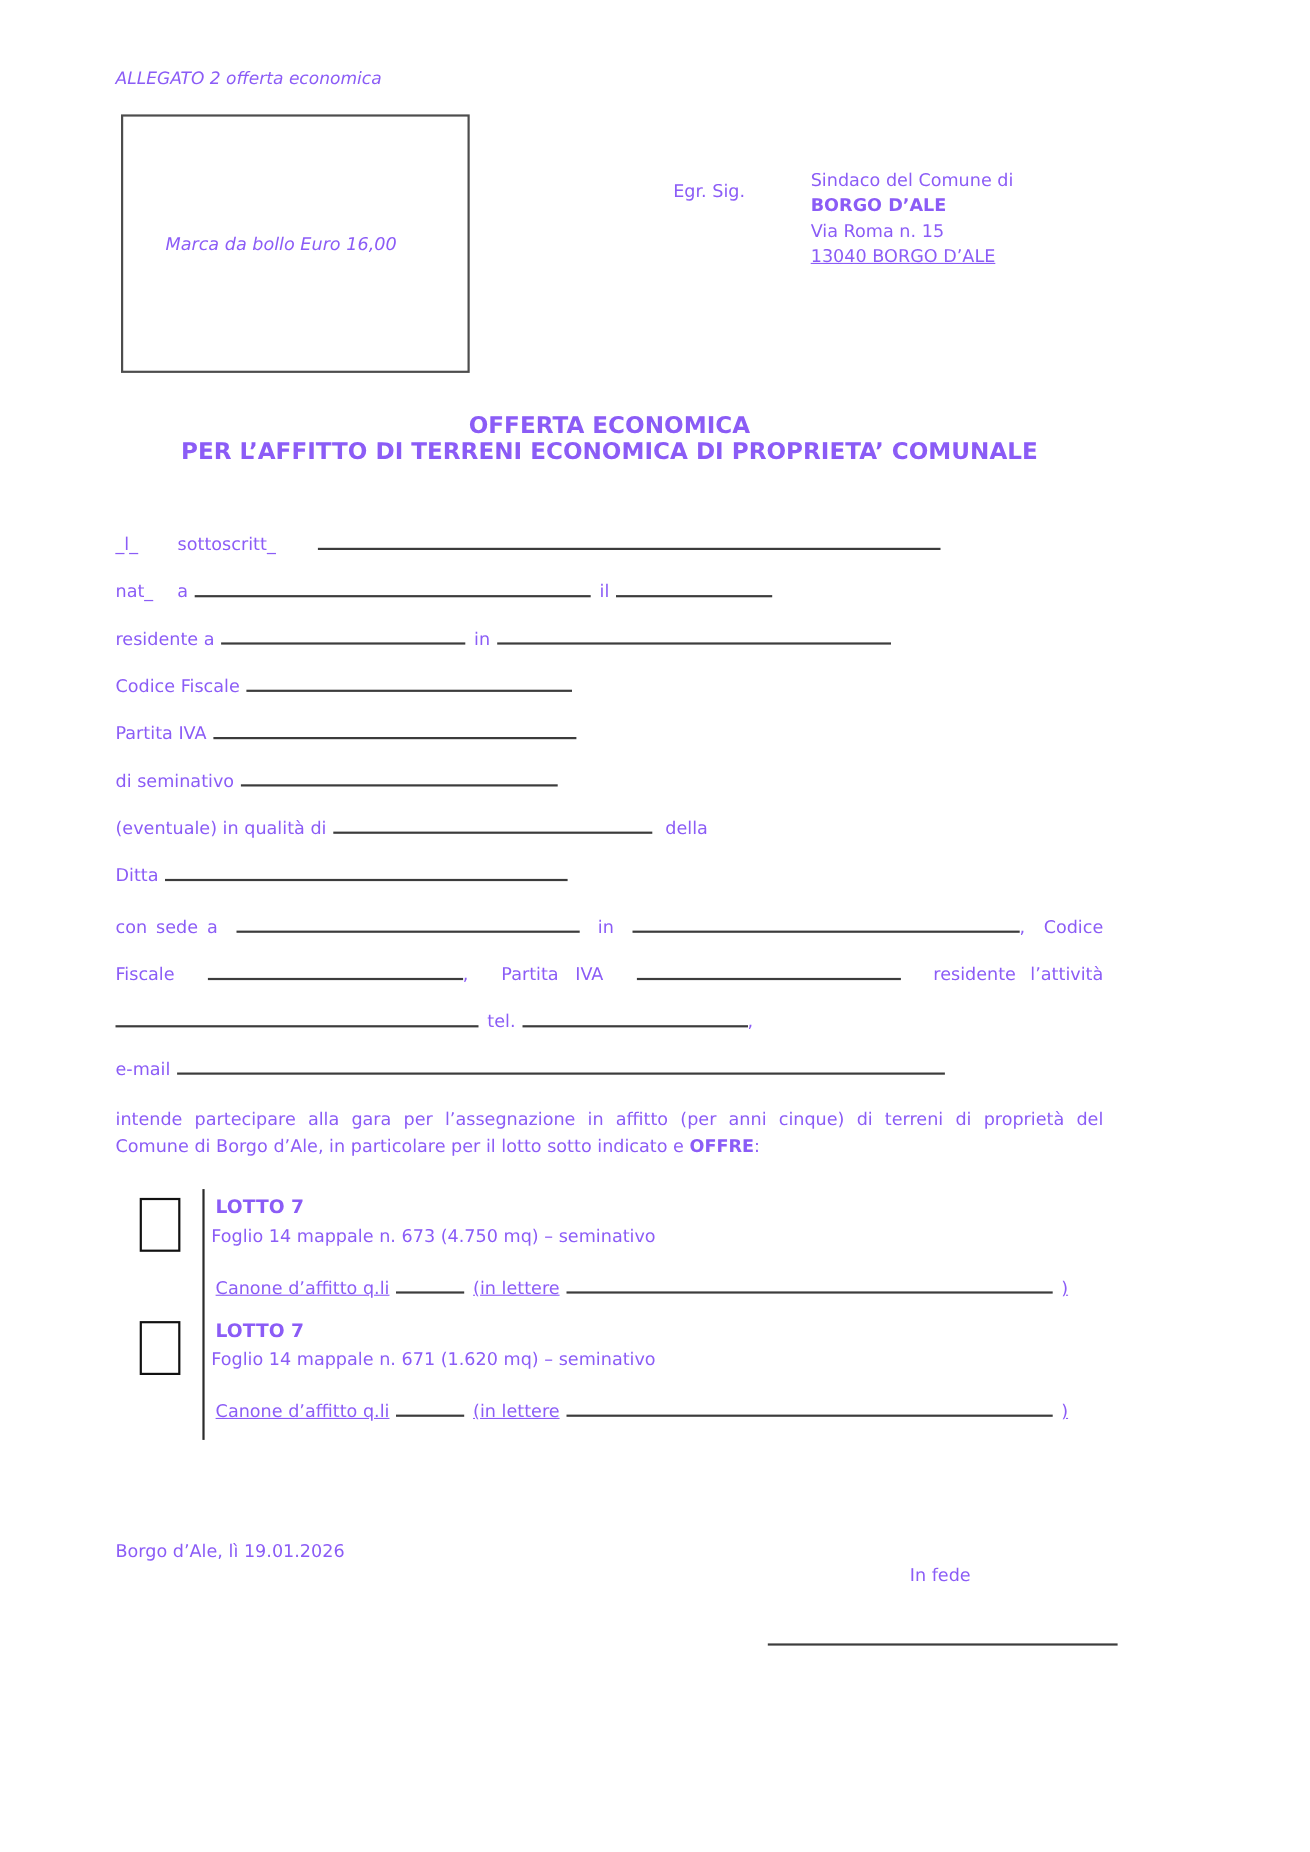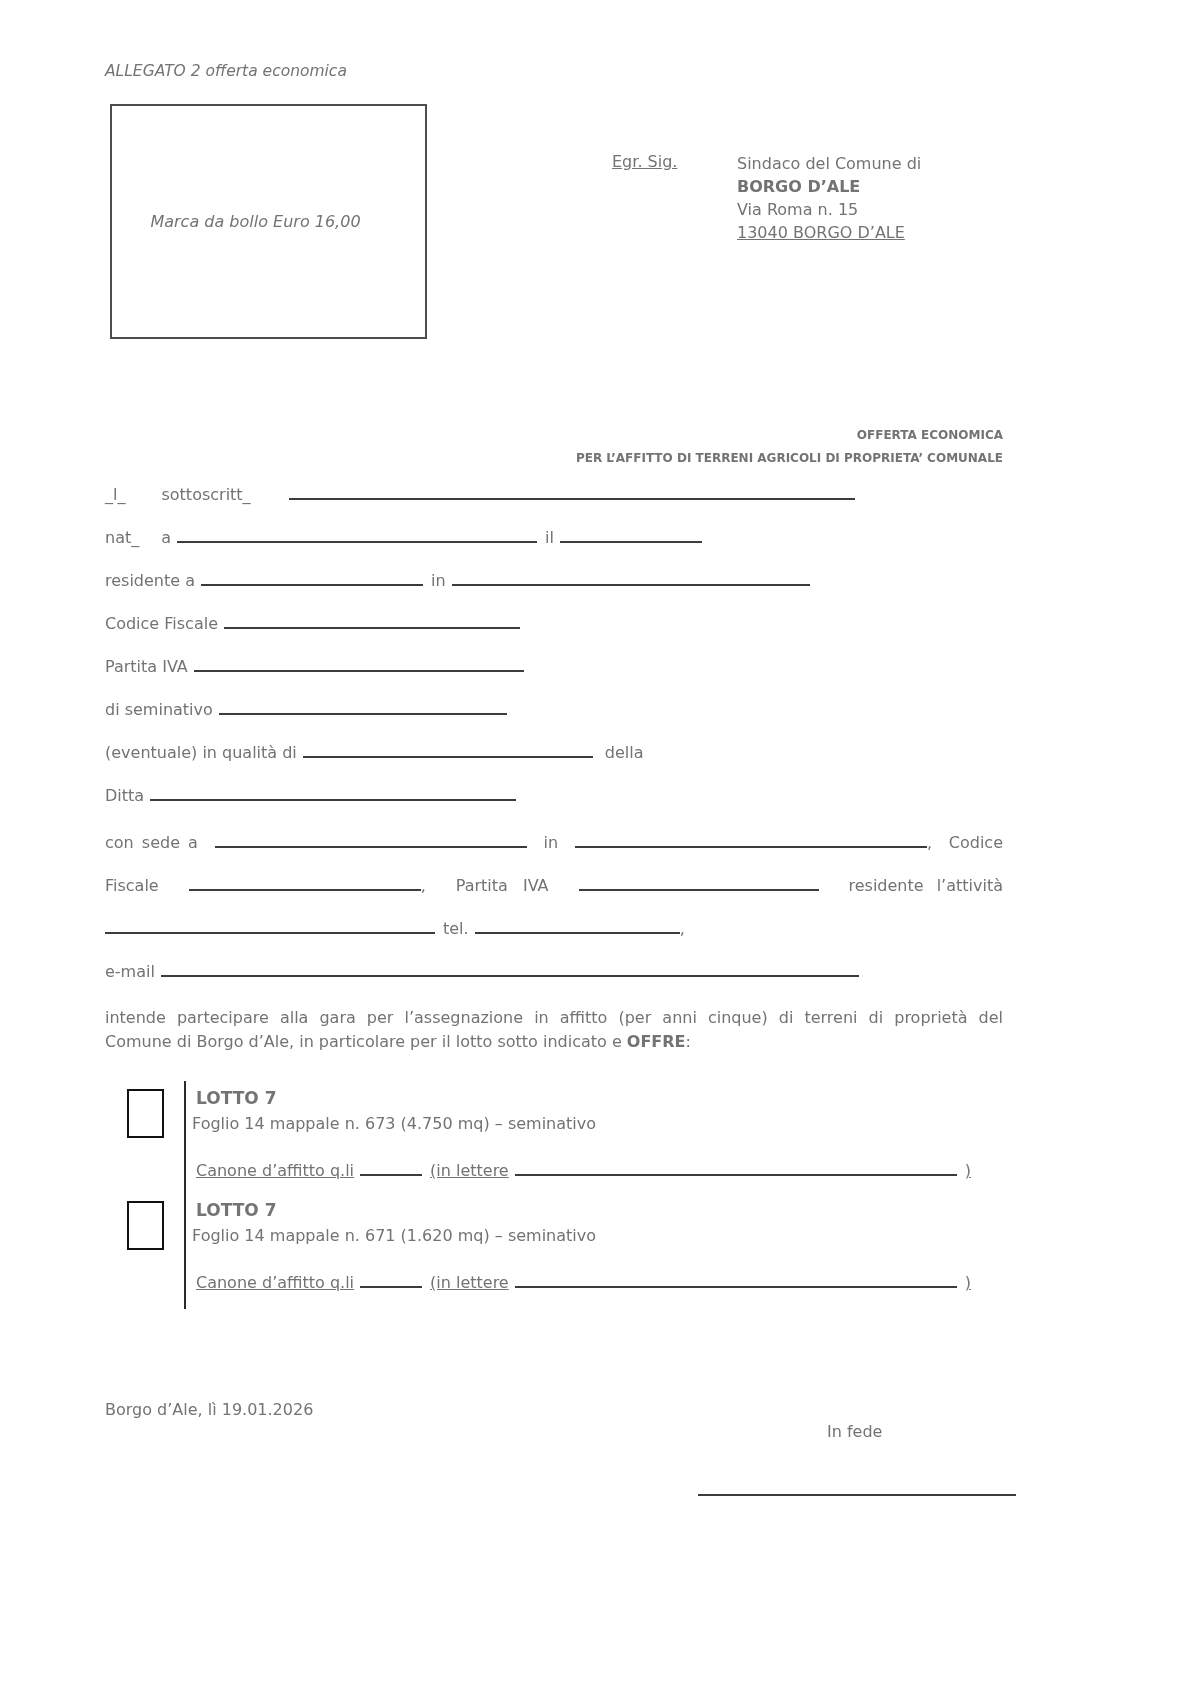--- a/index.html
+++ b/index.html
@@ -2,46 +2,46 @@
 <html><head>
 <meta charset="utf-8">
 <style>
   html, body { margin: 0; padding: 0; background: #ffffff; }
   .page {
     position: relative;
     width: 1191px;
     height: 1684px;
     background: #ffffff;
     font-family: "DejaVu Sans", "Liberation Sans", sans-serif;
-    color: #737373;
+    color: #8b5cf6;
     font-size: 16px;
     overflow: hidden;
   }
   .abs { position: absolute; }
   .row { position: absolute; left: 105px; width: 898px; white-space: nowrap; }
   .bold { font-weight: bold; }
   .underline { text-decoration: underline; }
 
   .allegato { left: 105px; top: 62px; font-size: 15.5px; font-style: italic; }
 
   .stamp-box {
     left: 110px; top: 104px; width: 317px; height: 235px;
     border: 2px solid #4d4d4d;
     display: flex; align-items: center; justify-content: center;
     padding-right: 26px; box-sizing: border-box;
   }
   .stamp-box span { font-style: italic; }
 
-  .salutation { left: 612px; top: 152px; text-decoration: underline; }
+  .salutation { left: 612px; top: 164px; }
   .recipient { left: 737px; top: 152px; line-height: 23px; }
   .recipient div { white-space: nowrap; }
 
   .title-block {
     left: 105px; top: 376px; width: 898px;
-    text-align: right; font-weight: bold; font-size: 12px; line-height: 23px; margin-top: 48px;
+    text-align: center; font-weight: bold; font-size: 21px; line-height: 23px;
   }
 
   
   .bl { display: inline-block; height: 14px; border-bottom: 2px solid #3c3c3c; vertical-align: baseline; }
   .ml6  { margin-left: 6px; }
   .ml8  { margin-left: 8px; }
   .ml12 { margin-left: 12px; text-align: right; }
   .ml22 { margin-left: 22px; }
   .ml36 { margin-left: 36px; }
   .ml38 { margin-left: 38px; }
@@ -81,21 +81,21 @@
   <div class="abs salutation">Egr. Sig.</div>
   <div class="abs recipient">
     <div>Sindaco del Comune di</div>
     <div class="bold">BORGO D’ALE</div>
     <div>Via Roma n. 15</div>
     <div class="underline">13040 BORGO D’ALE</div>
   </div>
 
   <div class="abs title-block">
     <div>OFFERTA ECONOMICA</div>
-    <div>PER L’AFFITTO DI TERRENI AGRICOLI DI PROPRIETA’ COMUNALE</div>
+    <div>PER L’AFFITTO DI TERRENI ECONOMICA DI PROPRIETA’ COMUNALE</div>
   </div>
 
   <div class="row" style="top:484px">
     <span>_l_</span><span class="ml36">sottoscritt_</span><span class="bl ml38" style="width:566px"></span>
   </div>
 
   <div class="row" style="top:527px">
     <span>nat_</span><span class="ml22">a</span><span class="bl ml6" style="width:360px"></span><span class="ml8">il</span><span class="bl ml6" style="width:142px"></span>
   </div>
 

